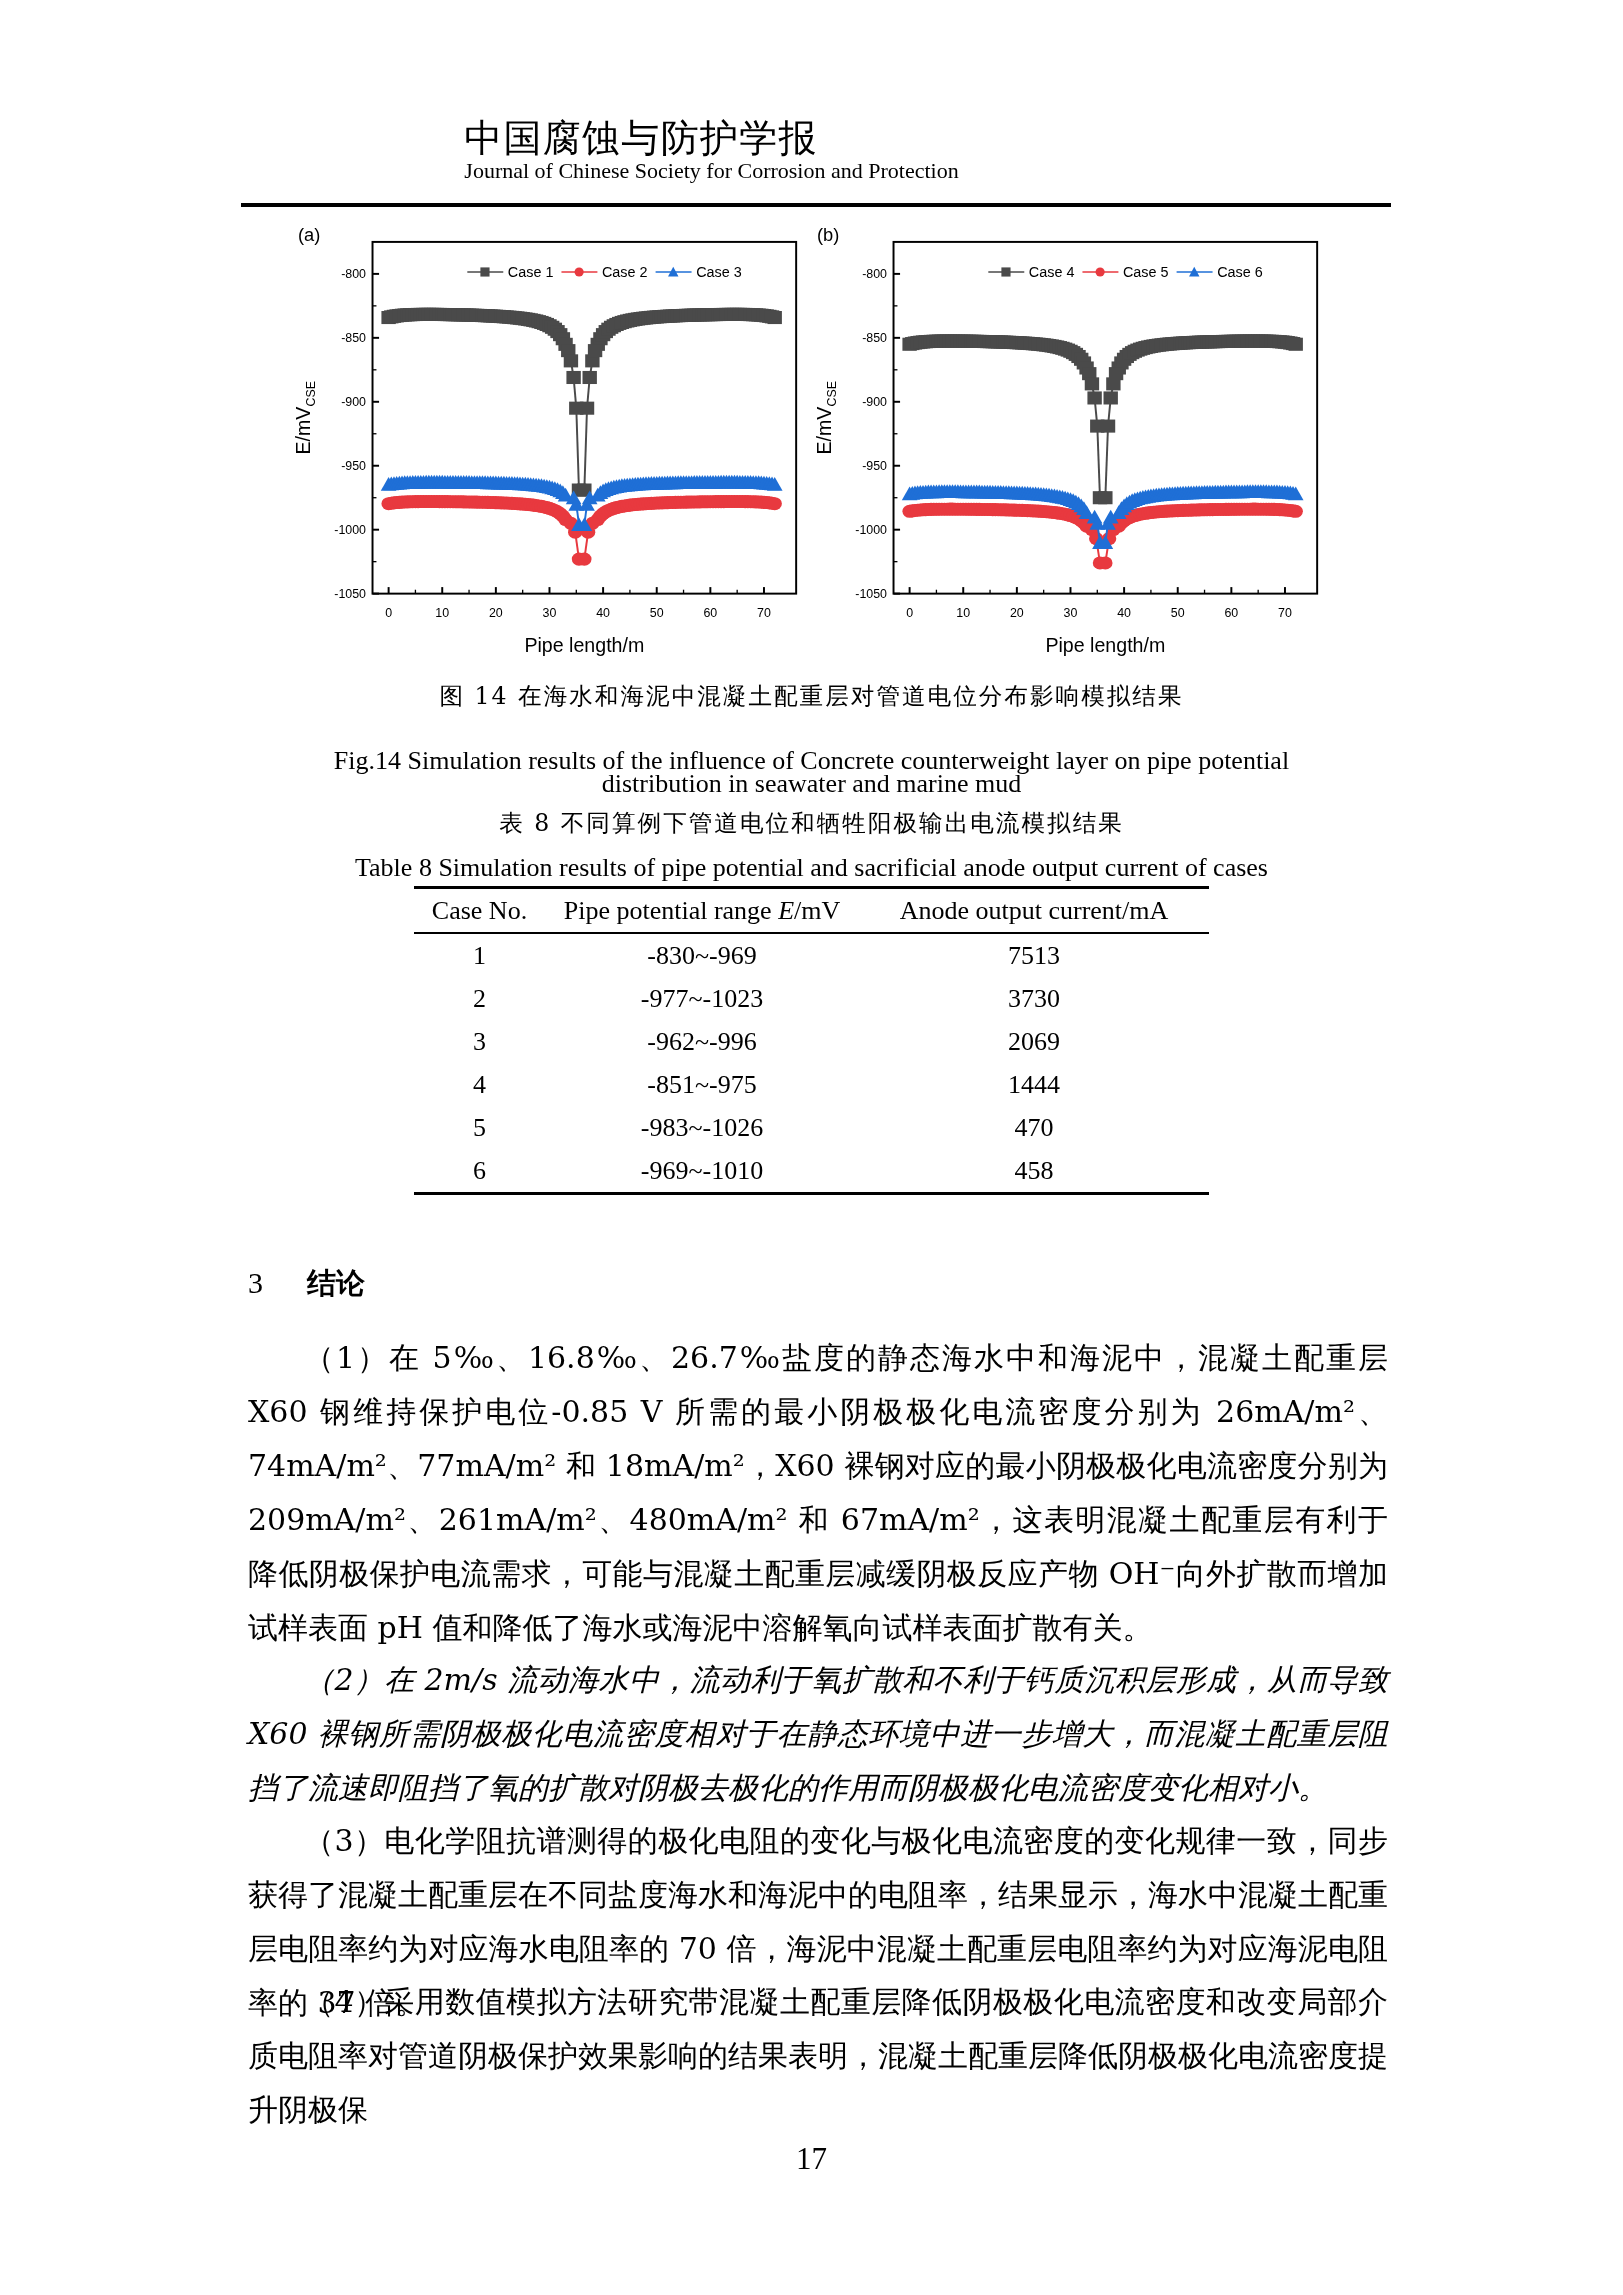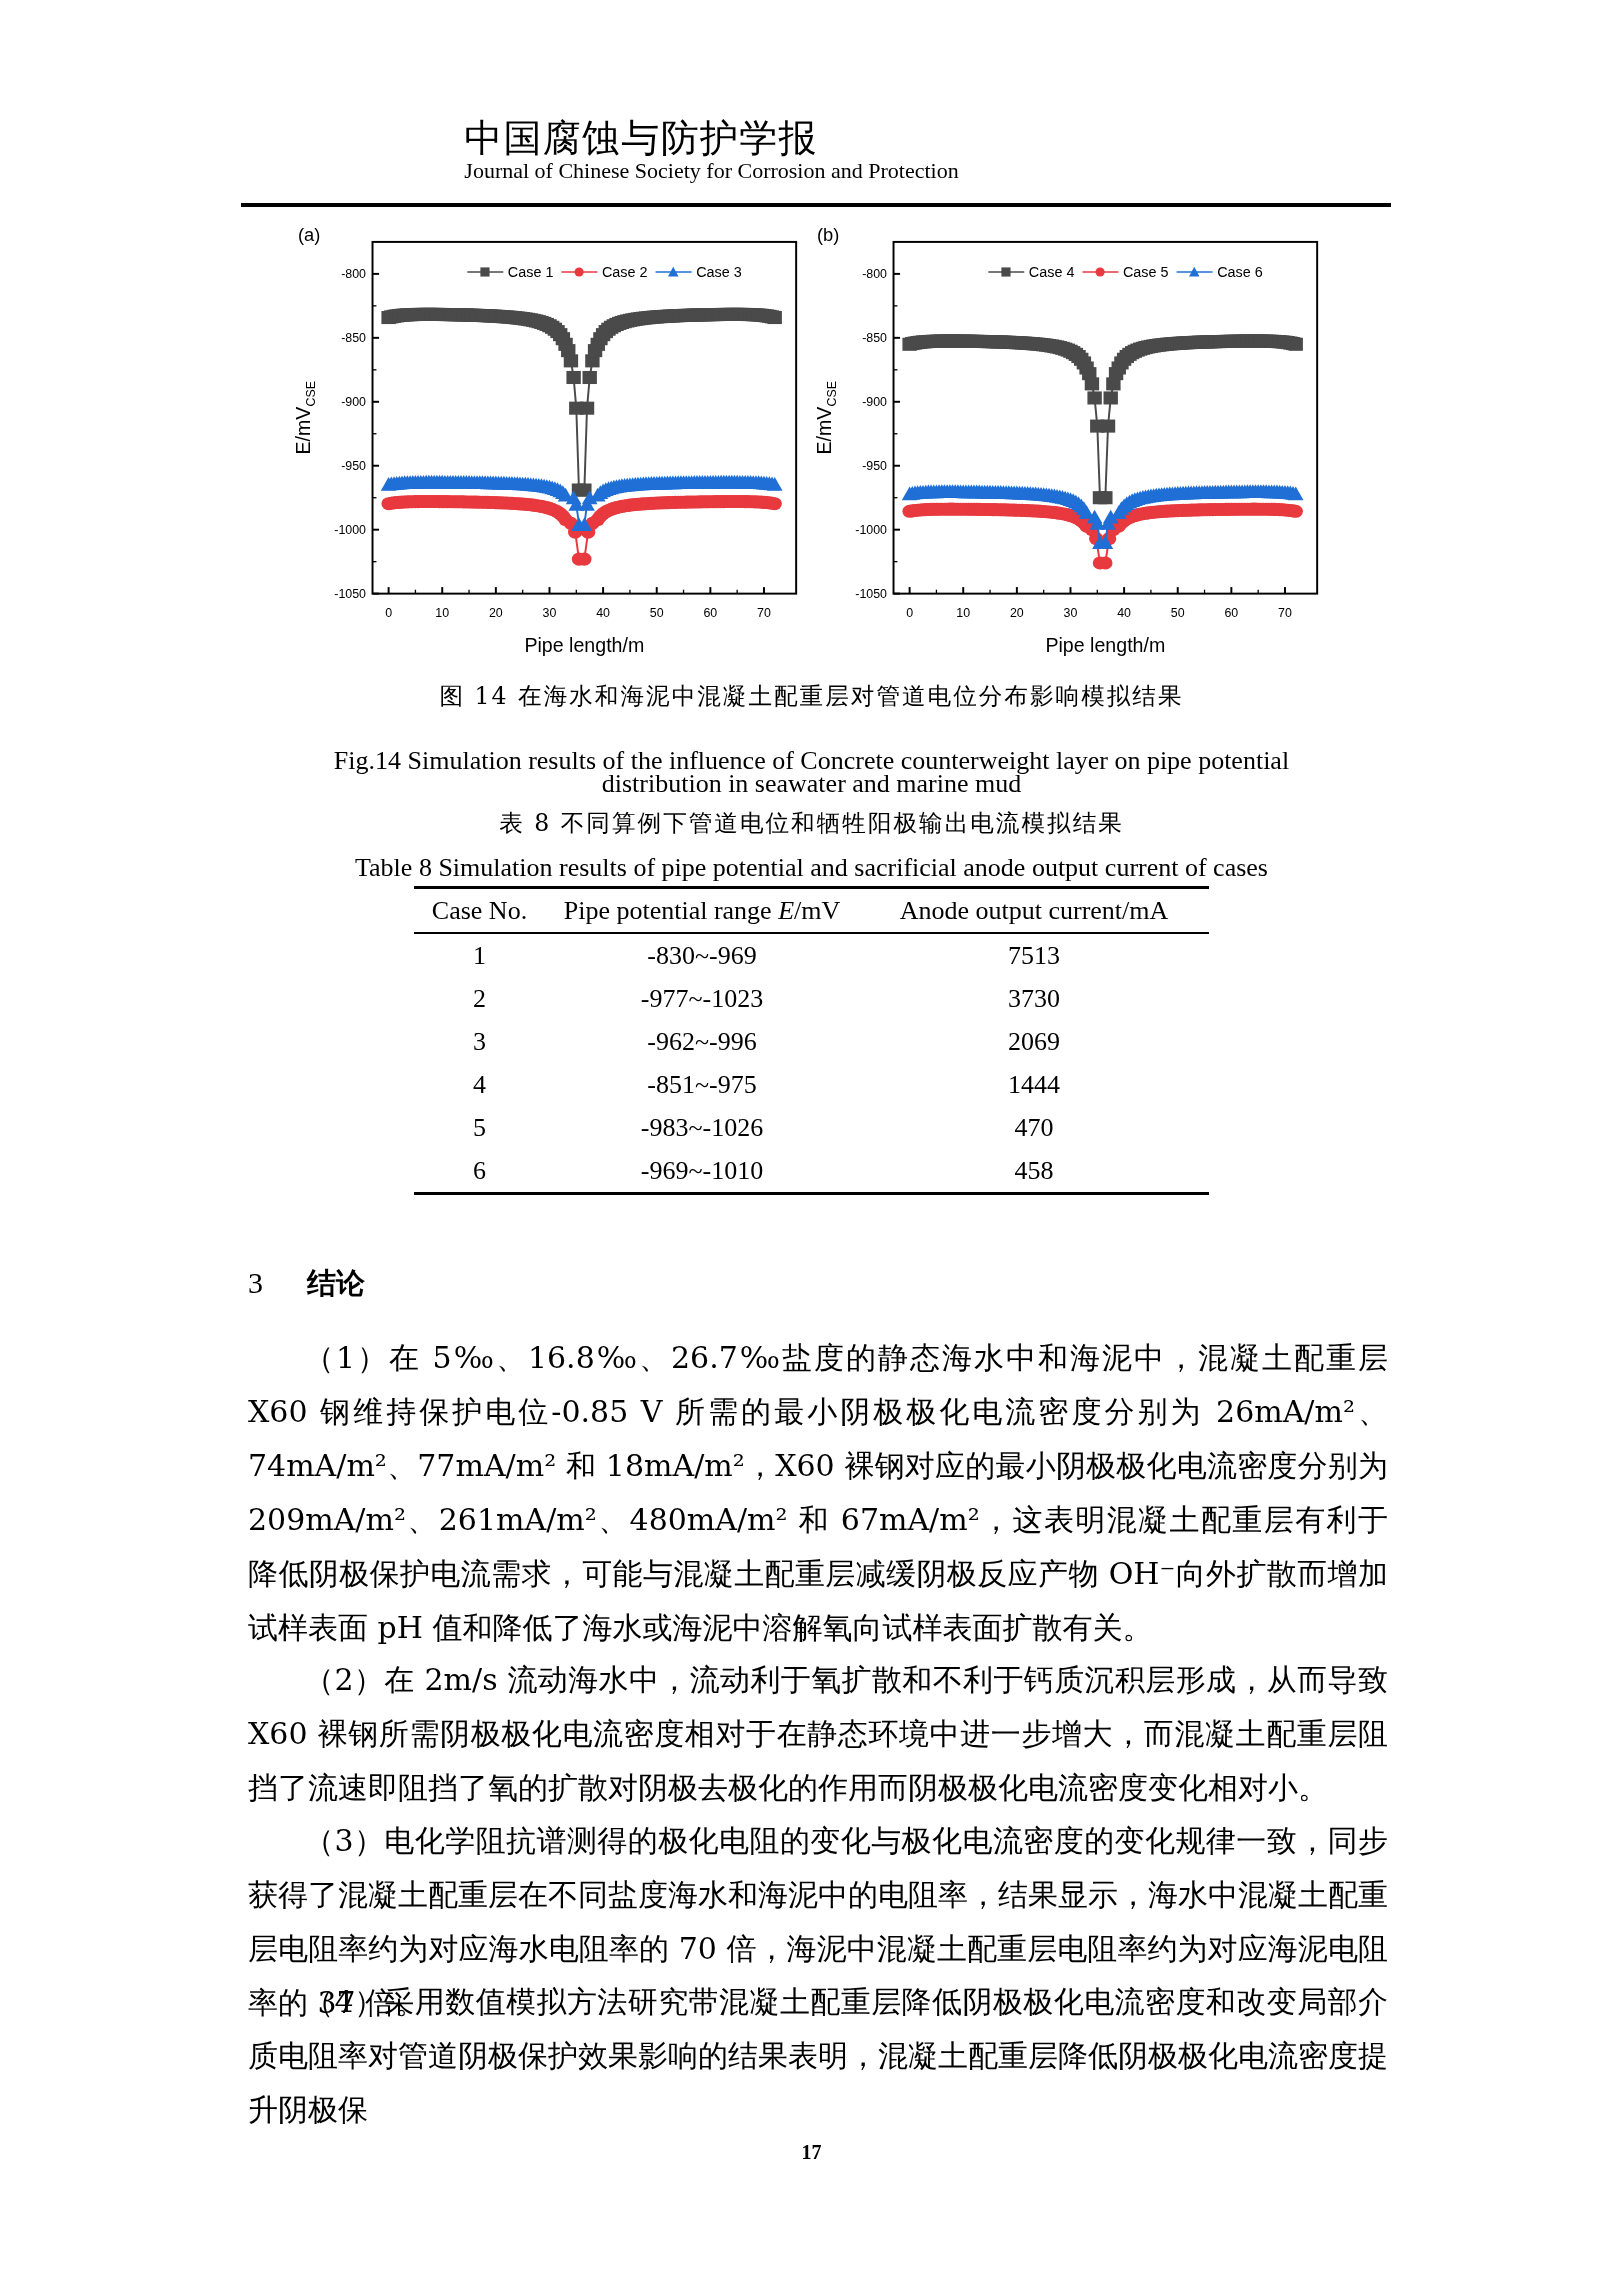--- a/index.html
+++ b/index.html
@@ -16,21 +16,21 @@
   .cap-cn{font-family:"DejaVu Serif",serif;font-size:23.6px;letter-spacing:2px;}
   table.t8{position:absolute;left:414px;top:886px;width:795px;border-collapse:collapse;font-size:26px;}
   table.t8 th,table.t8 td{font-weight:normal;text-align:center;padding:0;height:43px;line-height:43px;}
   table.t8 thead tr{border-top:3.9px solid #000;border-bottom:2.6px solid #000;}
   table.t8 thead th{height:43px;}
   table.t8 tbody tr:last-child{border-bottom:3.9px solid #000;}
   .sec{left:248px;top:1263px;font-size:30px;line-height:39px;}
   .sec .num{display:inline-block;width:59px;}
   .sec .tt{font-family:Liberation Sans, sans-serif;font-weight:bold;font-size:29px;}
   .body{left:248px;width:1140px;font-size:30px;line-height:54px;text-align:justify;text-indent:56px;font-family:"DejaVu Serif",serif;}
-  #pageno{left:0;width:1623px;top:2141px;font-size:20px;font-weight:bold;}
+  #pageno{left:0;width:1623px;top:2141px;font-size:31px;}
 </style>
 </head>
 <body>
 
 <div id="hdr-cn" class="abs center">中国腐蚀与防护学报</div>
 <div id="hdr-en" class="abs center">Journal of Chinese Society for Corrosion and Protection</div>
 <div id="hdr-rule" class="abs"></div>
 
 <div class="abs panel-label" style="left:298px;top:224px;">(a)</div>
 <svg id="chart-a" class="abs" style="left:281px;top:236px;" width="523" height="425" viewBox="0 0 800 650">
@@ -1093,18 +1093,18 @@
         <td>458</td>
       </tr>
   </tbody>
 </table>
 
 <div class="abs sec">
   <span class="num">3</span><span class="tt">结论</span>
 </div>
 
 <div class="abs body" style="top:1331px;">（1）在 5‰、16.8‰、26.7‰盐度的静态海水中和海泥中，混凝土配重层 X60 钢维持保护电位-0.85 V 所需的最小阴极极化电流密度分别为 26mA/m²、74mA/m²、77mA/m² 和 18mA/m²，X60 裸钢对应的最小阴极极化电流密度分别为 209mA/m²、261mA/m²、480mA/m² 和 67mA/m²，这表明混凝土配重层有利于降低阴极保护电流需求，可能与混凝土配重层减缓阴极反应产物 OH⁻向外扩散而增加试样表面 pH 值和降低了海水或海泥中溶解氧向试样表面扩散有关。</div>
-<div class="abs body" style="top:1653px;">（2）在 2m/s 流动海水中，流动利于氧扩散和不利于钙质沉积层形成，从而导致 X60 裸钢所需阴极极化电流密度相对于在静态环境中进一步增大，而混凝土配重层阻挡了流速即阻挡了氧的扩散对阴极去极化的作用而阴极极化电流密度变化相对小。</div>
+<div class="abs body" style="top:1653px;font-style:italic;">（2）在 2m/s 流动海水中，流动利于氧扩散和不利于钙质沉积层形成，从而导致 X60 裸钢所需阴极极化电流密度相对于在静态环境中进一步增大，而混凝土配重层阻挡了流速即阻挡了氧的扩散对阴极去极化的作用而阴极极化电流密度变化相对小。</div>
 <div class="abs body" style="top:1814px;">（3）电化学阻抗谱测得的极化电阻的变化与极化电流密度的变化规律一致，同步获得了混凝土配重层在不同盐度海水和海泥中的电阻率，结果显示，海水中混凝土配重层电阻率约为对应海水电阻率的 70 倍，海泥中混凝土配重层电阻率约为对应海泥电阻率的 37 倍。</div>
 <div class="abs body" style="top:1975px;">（4）采用数值模拟方法研究带混凝土配重层降低阴极极化电流密度和改变局部介质电阻率对管道阴极保护效果影响的结果表明，混凝土配重层降低阴极极化电流密度提升阴极保</div>
 
 <div id="pageno" class="abs center">17</div>
 
 
 </body></html>

